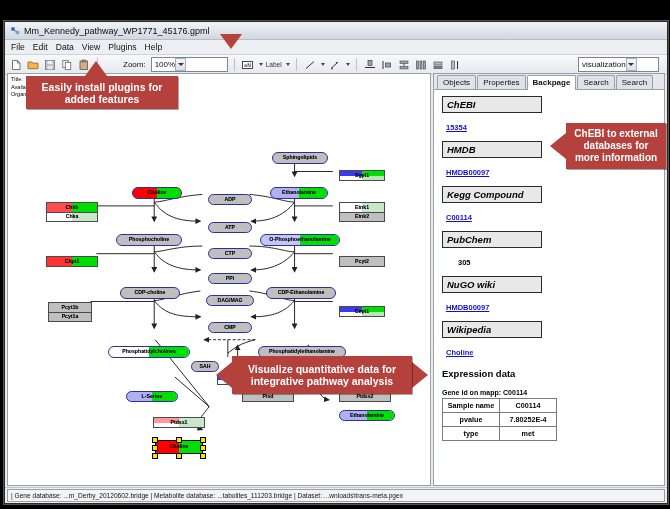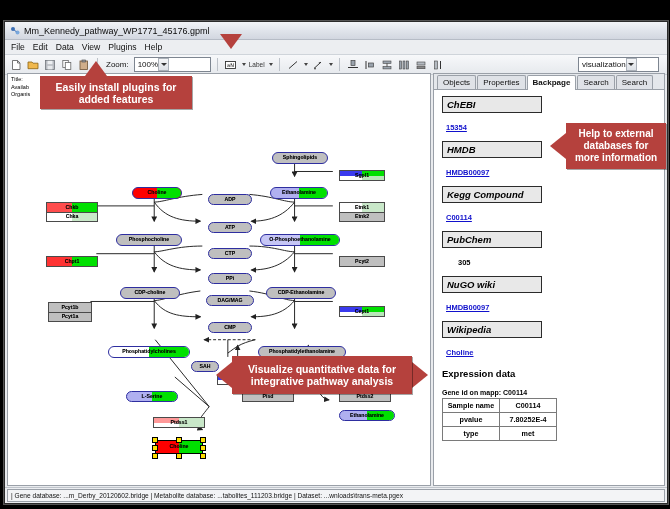--- a/index.html
+++ b/index.html
@@ -20,21 +20,21 @@
   .menubar{height:14px;background:#eceef1;border-bottom:1px solid #cfd4da;display:flex;align-items:center;
            padding-left:6px;gap:8px;}
   .menubar span{font-size:8.6px;color:#111;cursor:default;}
 
   
   .toolbar{height:19px;background:linear-gradient(#f7f8fa,#e6e9ed);border-bottom:1px solid #c7ccd3;
            display:flex;align-items:center;padding:0 4px;gap:3px;}
   .tbtn{width:14px;height:14px;display:flex;align-items:center;justify-content:center;}
   .tbtn svg{display:block;}
   .sep{width:1px;height:13px;background:#bcc1c8;margin:0 3px;}
-  .zoomlbl{font-size:8px;color:#111;margin-left:2px;margin-right:2px;}
+  .zoomlbl{font-size:8px;color:#111;margin-left:19px;margin-right:2px;}
   .combo{height:13px;background:#fff;border:1px solid #7d8590;display:flex;align-items:center;
          justify-content:flex-start;padding:0 2px 0 3px;font-size:8px;color:#111;}
   .combo .arr{width:9px;height:11px;background:linear-gradient(#f4f5f7,#dde1e6);border:1px solid #aab0b8;
               display:flex;align-items:center;justify-content:center;}
   .caret{width:0;height:0;border-left:3px solid transparent;border-right:3px solid transparent;border-top:3px solid #333;}
   .minicaret{width:0;height:0;border-left:2.5px solid transparent;border-right:2.5px solid transparent;border-top:3px solid #444;margin-left:1px;}
   .tlabel{font-size:6.5px;color:#333;}
 
   
   .body{position:absolute;left:0;top:50px;right:0;bottom:16px;display:flex;}
@@ -486,31 +486,31 @@
       </div>
     </div>
 
     <div class="statusbar">
       <div class="statusinner">| Gene database: ...m_Derby_20120602.bridge | Metabolite database: ...tabolites_111203.bridge | Dataset: ...wnloads\trans-meta.pgex</div>
     </div>
   </div>
 
   <div class="arrowdown" style="left:220px;top:34px;"></div>
 
-  <div class="callout" style="left:40px;top:76px;width:152px;height:33px;font-size:10.5px;">
+  <div class="callout" style="left:26px;top:76px;width:152px;height:33px;font-size:10.5px;">
     <div class="cotext">
       <div>Easily install plugins for</div>
       <div>added features</div>
     </div>
   </div>
   <div class="arrowup" style="left:85px;top:61px;"></div>
 
   <div class="callout" style="left:566px;top:123px;width:100px;height:46px;font-size:10px;">
     <div class="cotext">
-      <div>Help  to external</div>
+      <div>ChEBI  to external</div>
       <div>databases  for</div>
       <div>more information</div>
     </div>
   </div>
   <div class="arrowleft" style="left:550px;top:133px;"></div>
 
   <div class="callout" style="left:232px;top:356px;width:180px;height:38px;font-size:10.5px;">
     <div class="cotext">
       <div>Visualize quantitative data  for</div>
       <div>integrative pathway analysis</div>

